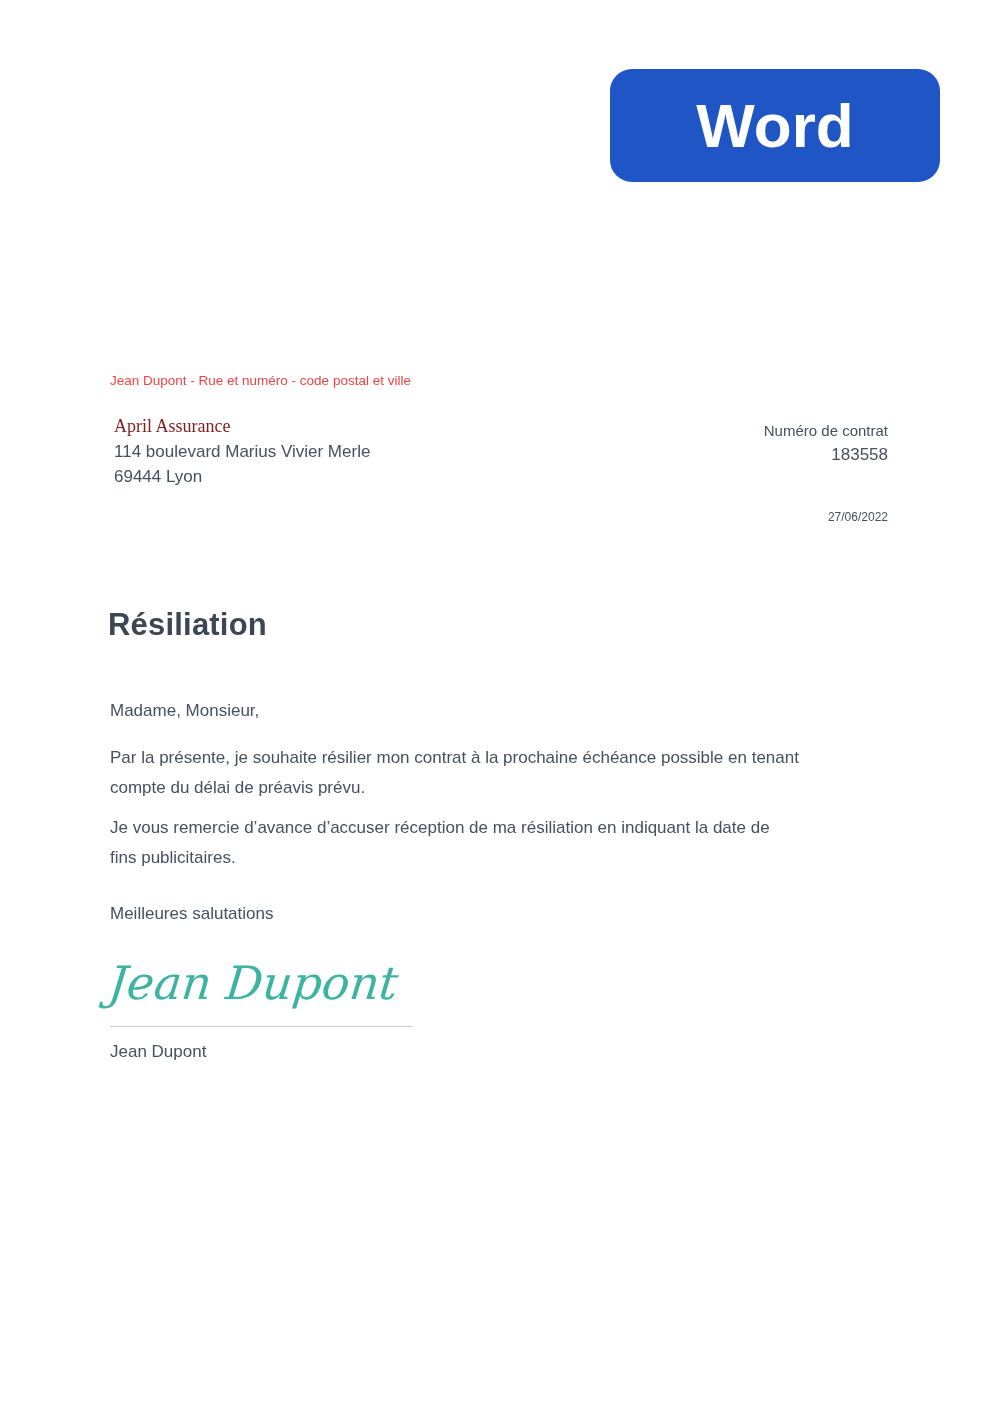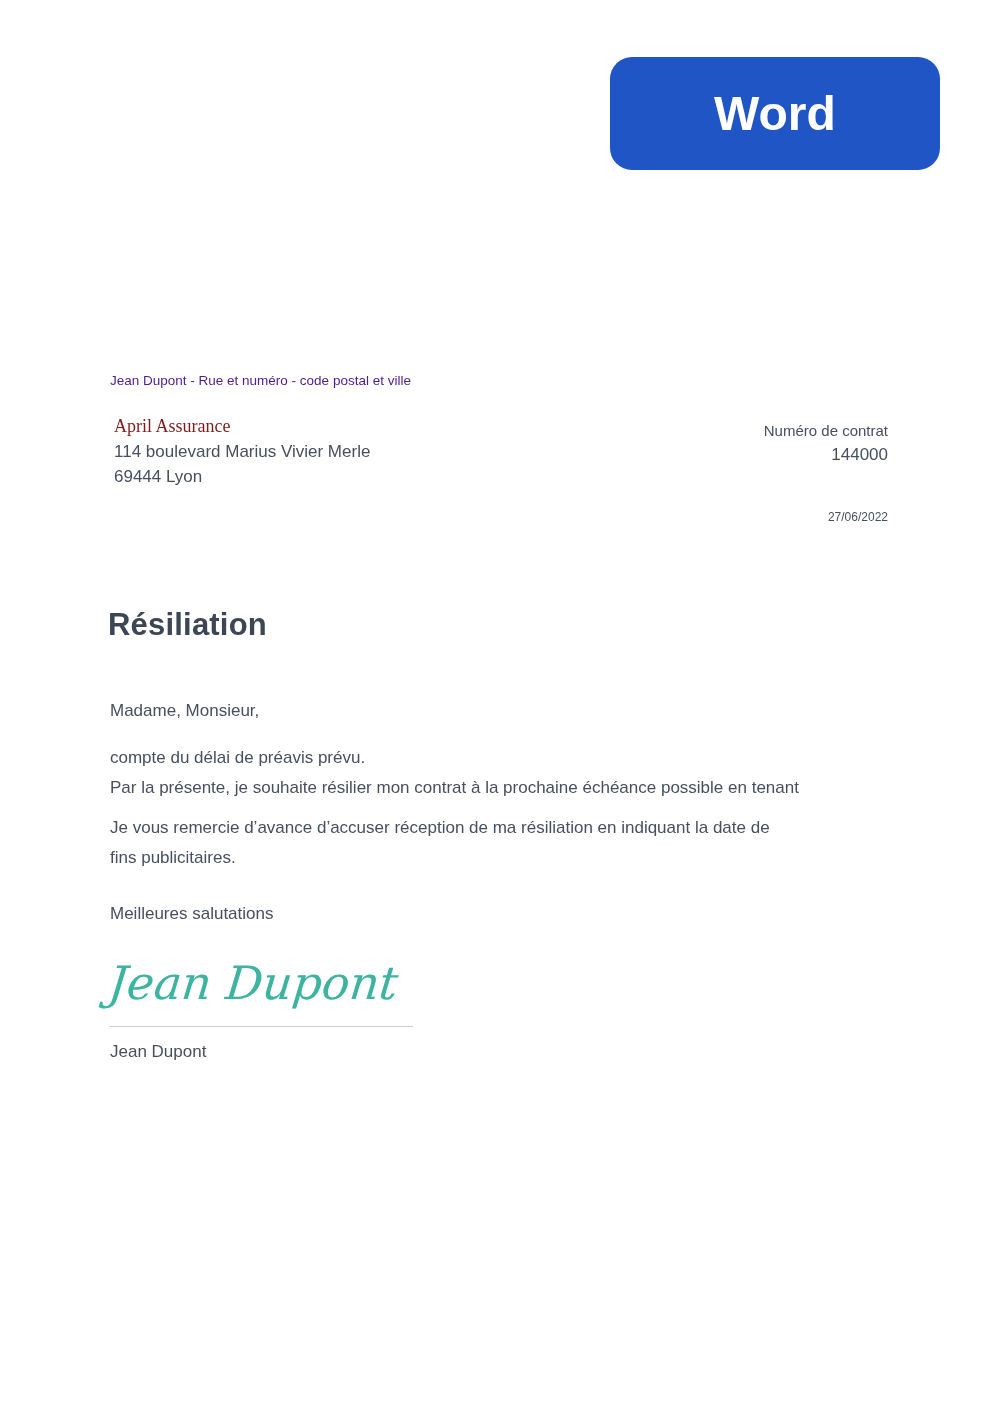--- a/index.html
+++ b/index.html
@@ -30,28 +30,29 @@
   .dl-button.pdf {
     left: 310px;
     width: 255px;
     background: #e8100c;
     font-size: 60px;
   }
   .dl-button.word {
     left: 610px;
     width: 330px;
     background: #1f55c4;
-    font-size: 48px;
+    font-size: 62px;
+    margin-top: 12px;
   }
   .sender-line {
     position: absolute;
     left: 110px;
     top: 373px;
     font-size: 13.5px;
-    color: #4c1d95;
+    color: #ef4444;
   }
   .recipient {
     position: absolute;
     left: 114px;
     top: 414px;
     font-size: 17px;
     line-height: 25px;
     color: #46505f;
   }
   .recipient .name {
@@ -143,32 +144,32 @@
   <div class="sender-line">Jean Dupont - Rue et numéro - code postal et ville</div>
 
   <div class="recipient">
     <div class="name">April Assurance</div>
     <div class="street">114 boulevard Marius Vivier Merle</div>
     <div class="city">69444 Lyon</div>
   </div>
 
   <div class="contract-block">
     <div class="label">Numéro de contrat</div>
-    <div class="number">144000</div>
+    <div class="number">183558</div>
   </div>
 
   <div class="letter-date">27/06/2022</div>
 
   <h1 class="letter-title">Résiliation</h1>
 
   <div class="salutation">Madame, Monsieur,</div>
 
   <div class="paragraph p1">
+    <div>Par la présente, je souhaite résilier mon contrat à la prochaine échéance possible en tenant</div>
     <div>compte du délai de préavis prévu.</div>
-    <div>Par la présente, je souhaite résilier mon contrat à la prochaine échéance possible en tenant</div>
   </div>
 
   <div class="paragraph p2">
     <div>Je vous remercie d’avance d’accuser réception de ma résiliation en indiquant la date de</div>
     <div>fins publicitaires.</div>
   </div>
 
   <div class="closing">Meilleures salutations</div>
 
   <div class="signature-script">Jean Dupont</div>

